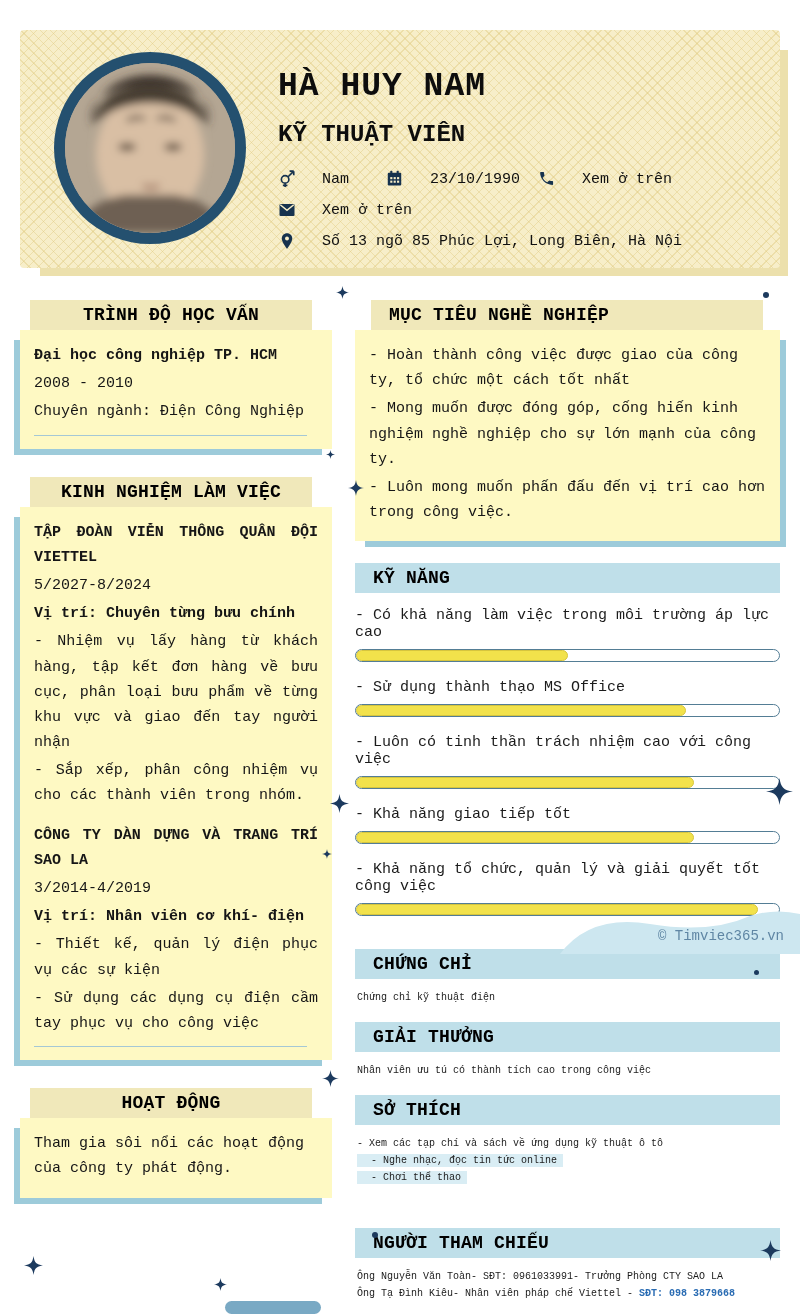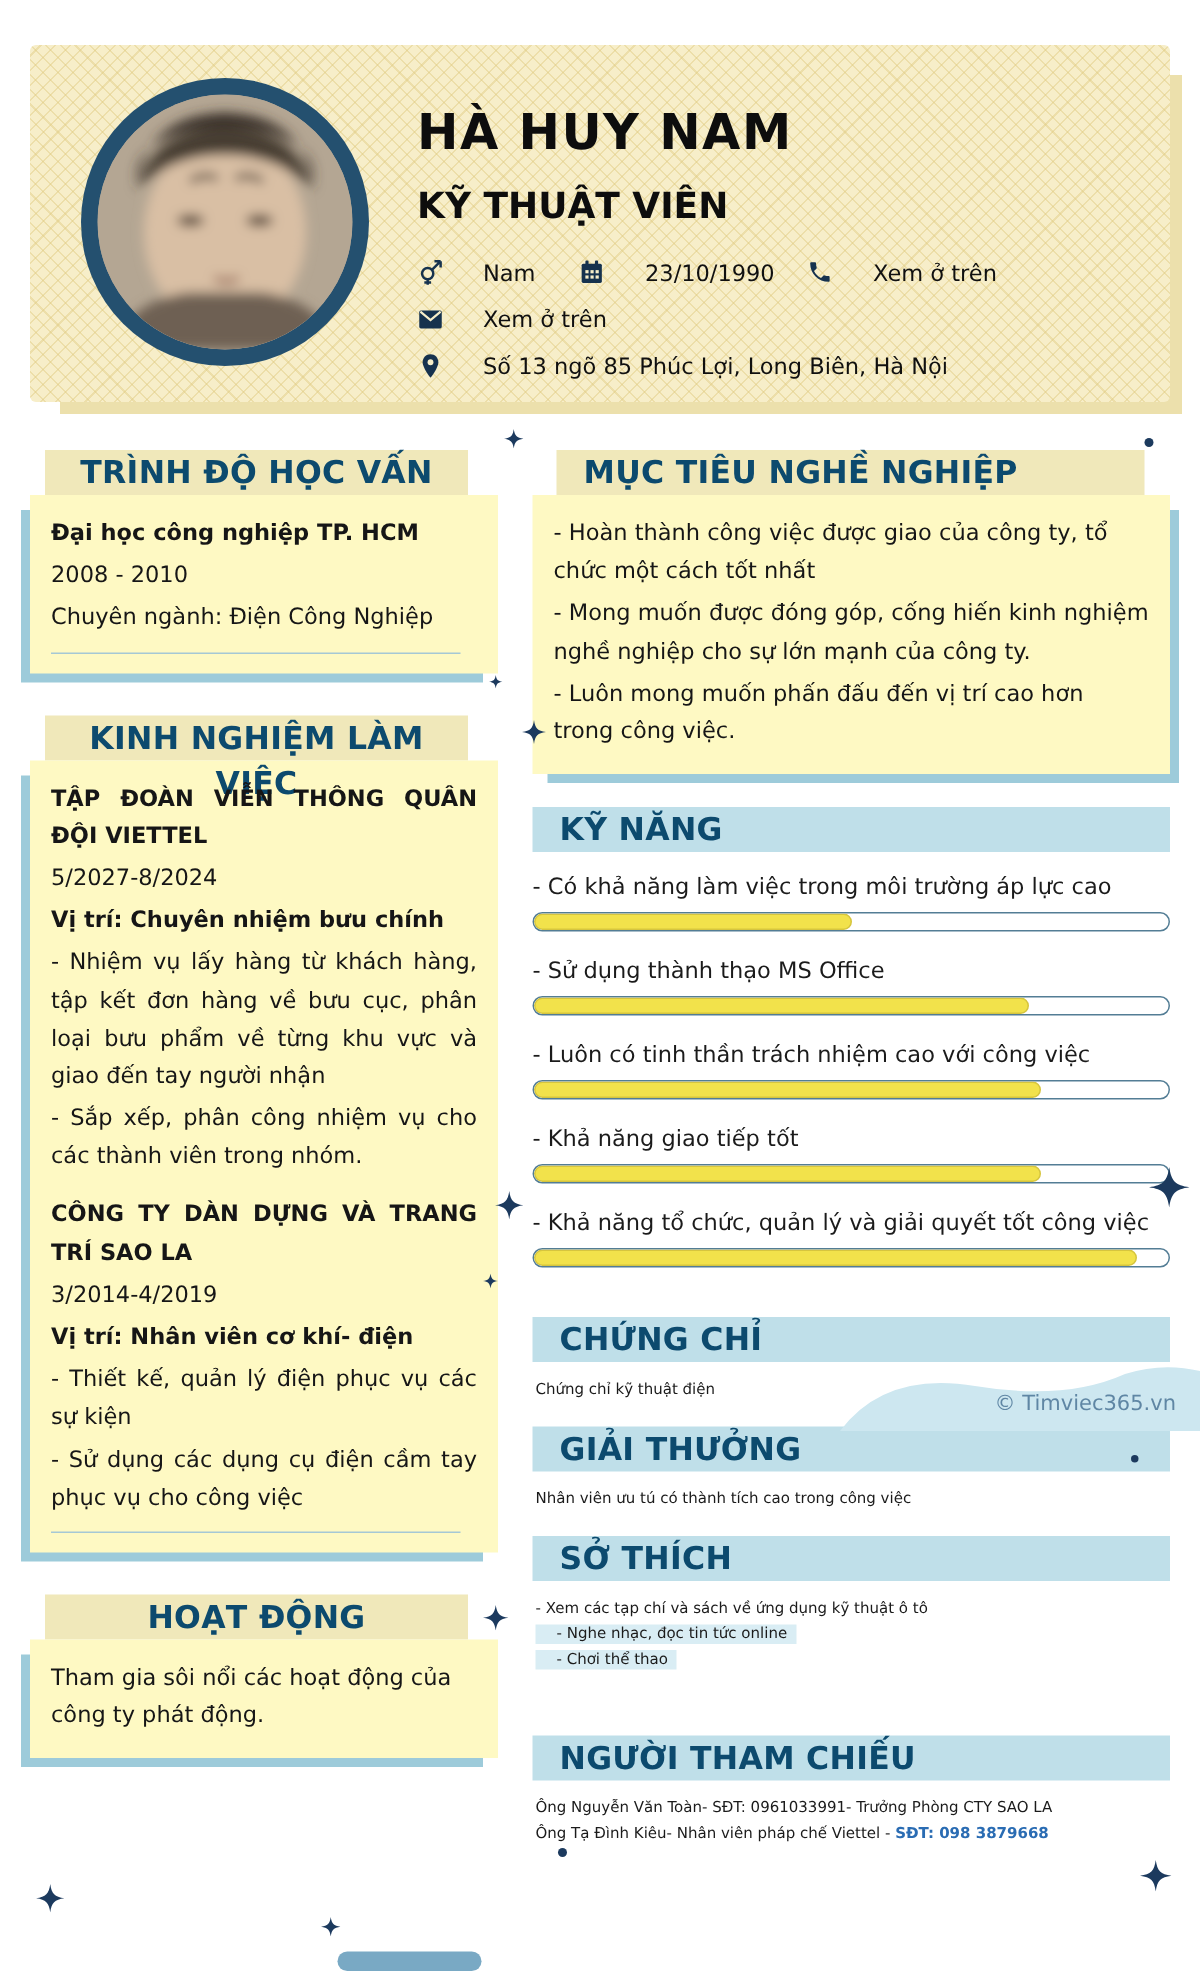--- a/index.html
+++ b/index.html
@@ -2,21 +2,21 @@
 <html><head>
 <meta charset="utf-8">
 <style>
   * { margin:0; padding:0; box-sizing:border-box; }
   html,body { width:800px; }
   body {
     width:800px; height:1315px; background:#ffffff;
     font-family:"DejaVu Sans","Liberation Sans",sans-serif;
     color:#1b1b1b; position:relative; overflow:hidden;
   }
-  .page { position:relative; width:800px; height:954px; }
+  .page { position:relative; width:800px; height:954px;font-family:Liberation Mono, monospace; }
 
   
   .header {
     position:absolute; left:20px; top:30px; width:760px; height:238px;
     background-color:#f7eec9; border-radius:4px;
     background-image:
       repeating-linear-gradient(45deg, rgba(224,203,130,.45) 0 1px, transparent 1px 7px),
       repeating-linear-gradient(-45deg, rgba(224,203,130,.45) 0 1px, transparent 1px 7px);
     box-shadow:14px 14px 0 -6px #ece0ac;
   }
@@ -34,22 +34,22 @@
   .info-item { display:flex; align-items:center; gap:26px; }
   .info-item .ic { width:18px; height:18px; display:inline-flex; flex:0 0 18px; }
   .w1 { width:108px; } .w2 { width:152px; }
 
   
   .columns { position:absolute; left:20px; top:300px; width:760px; display:flex; gap:23px; align-items:flex-start; }
   .col-left  { width:312px; }
   .col-right { width:425px; }
 
   .sec-title {
-    height:30px; line-height:30px; font-weight:bold; font-size:21px;
-    color:#0c4a6e; letter-spacing:.2px;
+    height:30px; line-height:30px; font-weight:bold; font-size:18px;
+    color:#000000; letter-spacing:.2px;
   }
   .sec-title.cream { background:#f0e8ba; }
   .sec-title.blue  { background:#bfdfe9; }
   .sec-title.center { text-align:center; }
   .sec-title.padded { padding-left:18px; }
   .col-left .sec-title { width:282px; margin-left:10px; }
   .col-right .sec-title.narrow { width:392px; margin-left:16px; }
 
   .card {
     background:#fef9c3; padding:13px 14px; font-size:15px; line-height:1.68; color:#161616;
@@ -199,21 +199,21 @@
         <p>Chuyên ngành: Điện Công Nghiệp</p>
         <div class="divider"></div>
       </div>
 
       <div class="gap28"></div>
 
       <div class="sec-title cream center">KINH NGHIỆM LÀM VIỆC</div>
       <div class="card shadow-l">
         <p class="company">TẬP ĐOÀN VIỄN THÔNG QUÂN ĐỘI VIETTEL</p>
         <p>5/2027-8/2024</p>
-        <p class="bold">Vị trí: Chuyên nhiệm bưu chính</p>
+        <p class="bold">Vị trí: Chuyên từng bưu chính</p>
         <p class="just"> - Nhiệm vụ lấy hàng từ khách hàng, tập kết đơn hàng về bưu cục, phân loại bưu phẩm về từng khu vực và giao đến tay người nhận</p>
         <p class="just">- Sắp xếp, phân công nhiệm vụ cho các thành viên trong nhóm.</p>
 
         <p class="company mt">CÔNG TY DÀN DỰNG VÀ TRANG TRÍ SAO LA</p>
         <p>3/2014-4/2019</p>
         <p class="bold">Vị trí: Nhân viên cơ khí- điện</p>
         <p class="just">- Thiết kế, quản lý điện phục vụ các sự kiện</p>
         <p class="just">- Sử dụng các dụng cụ điện cầm tay phục vụ cho công việc</p>
         <div class="divider"></div>
       </div>

